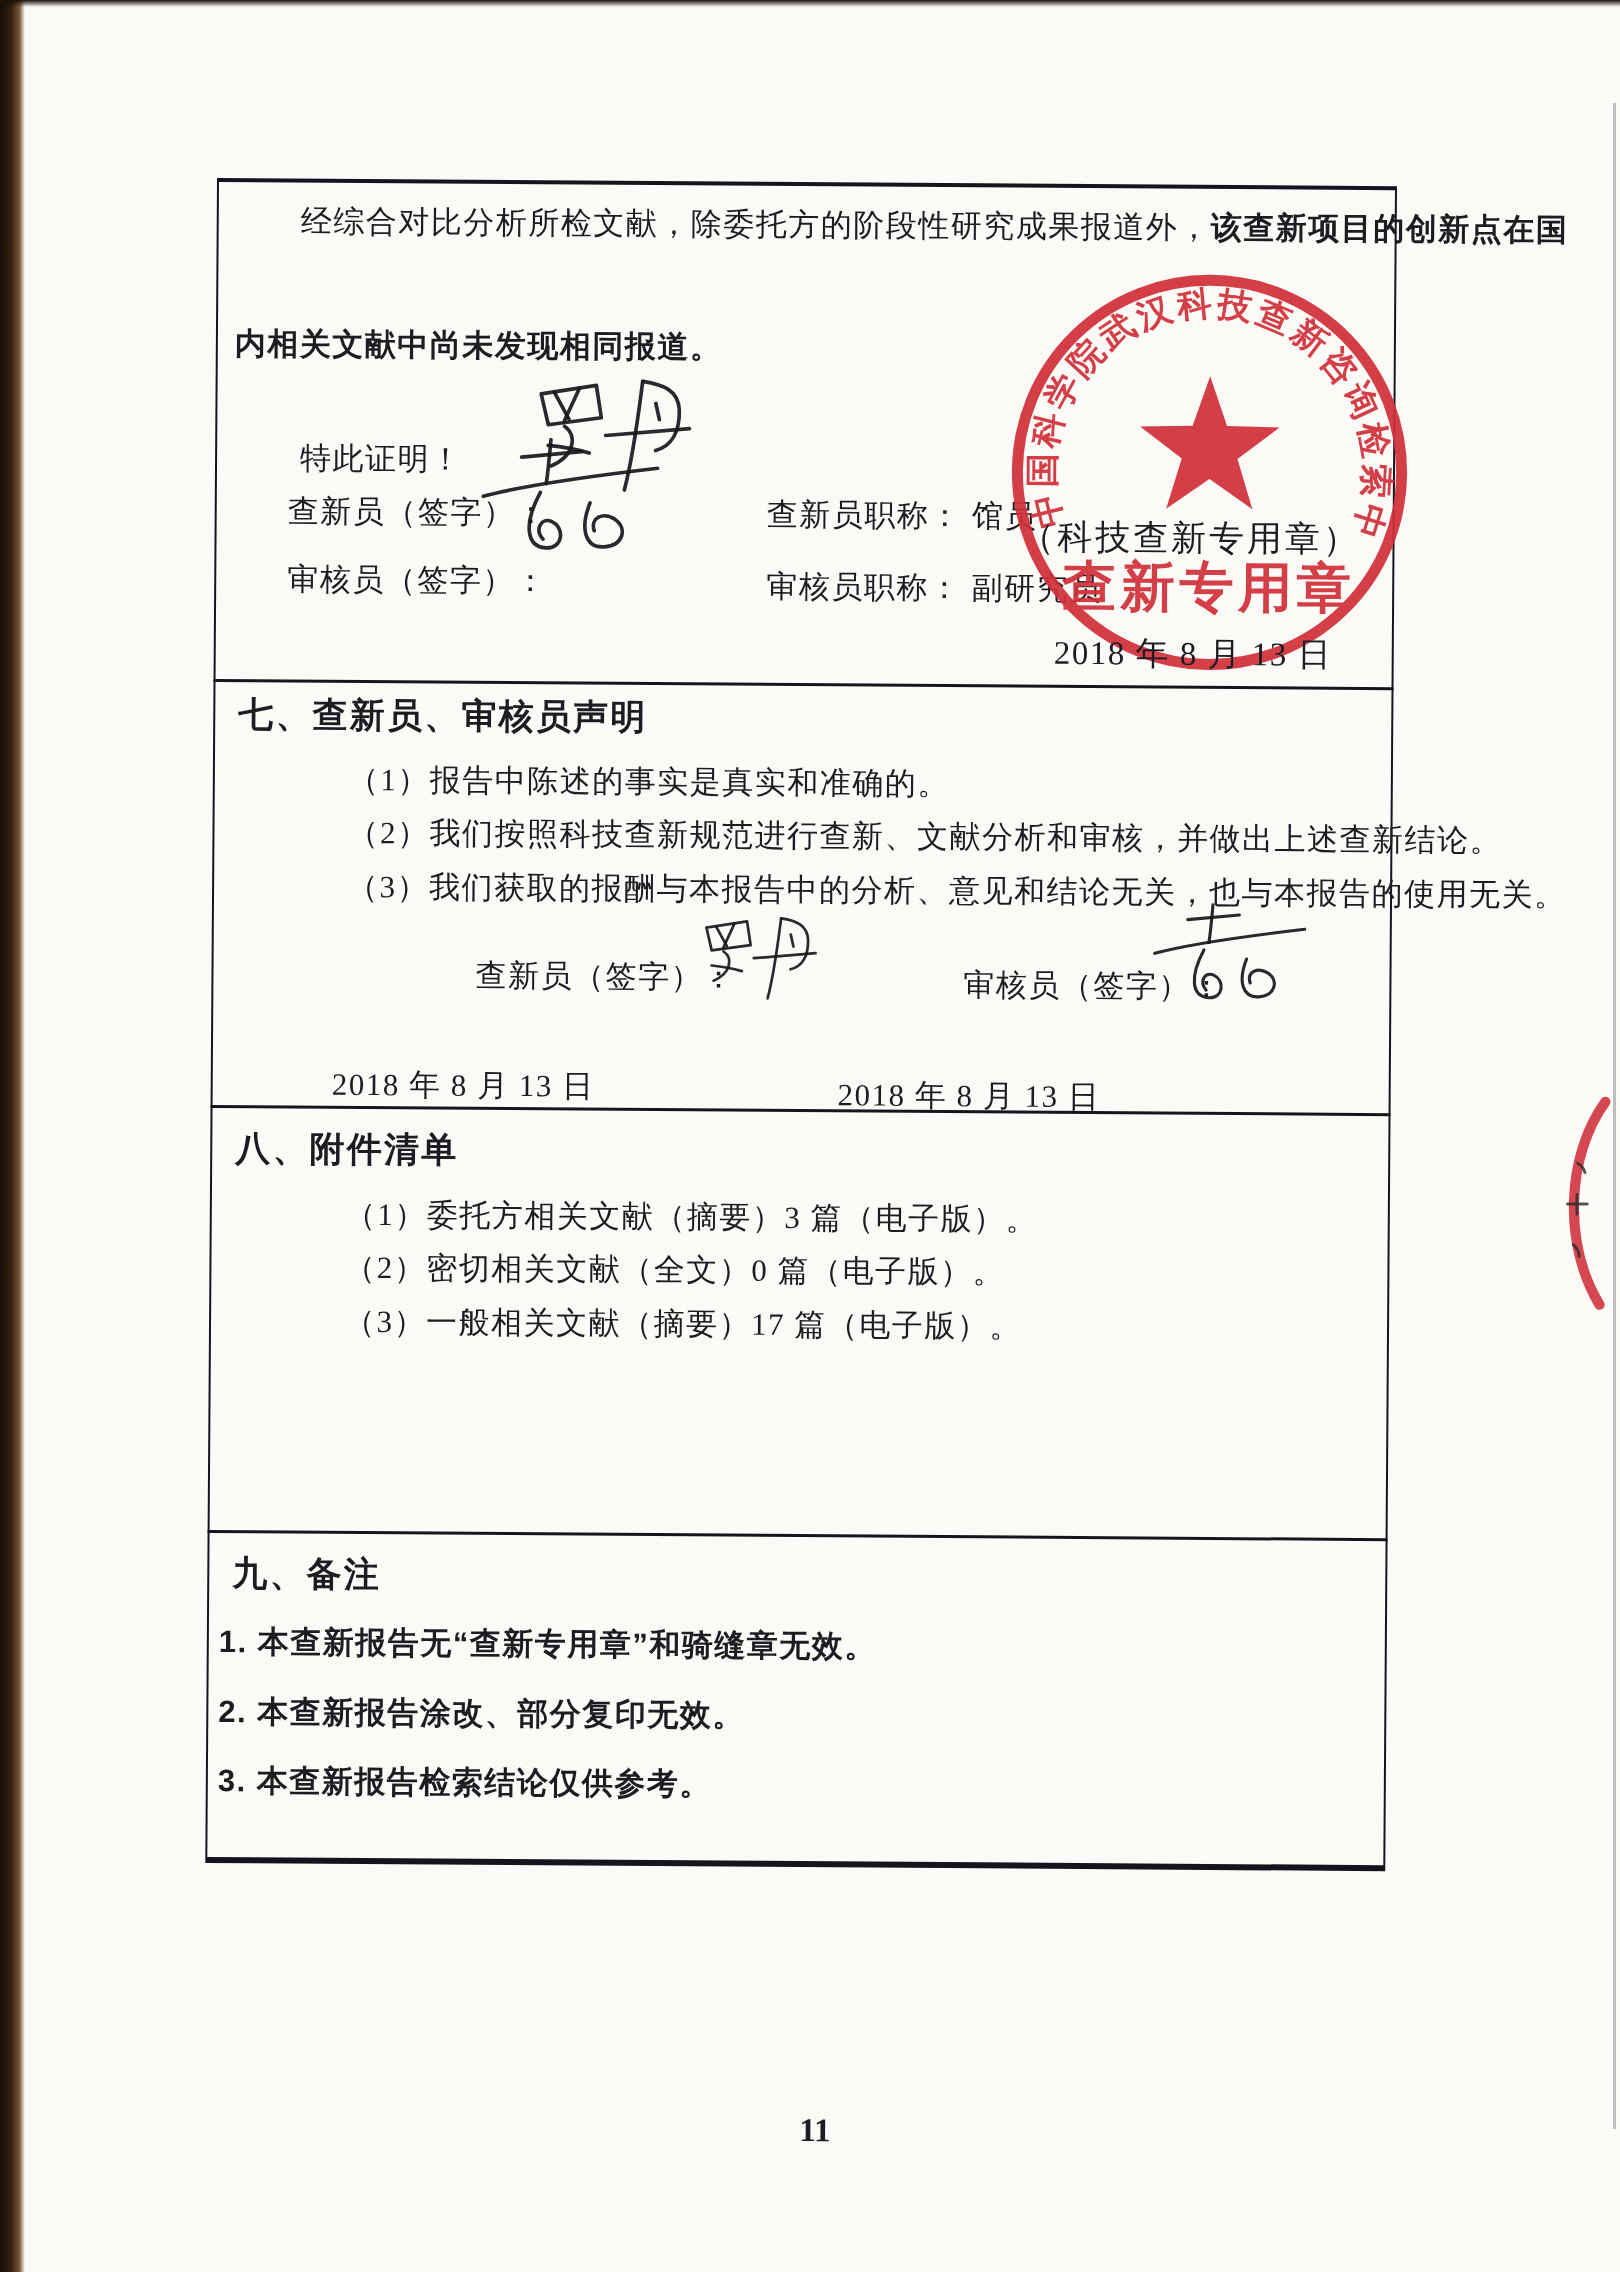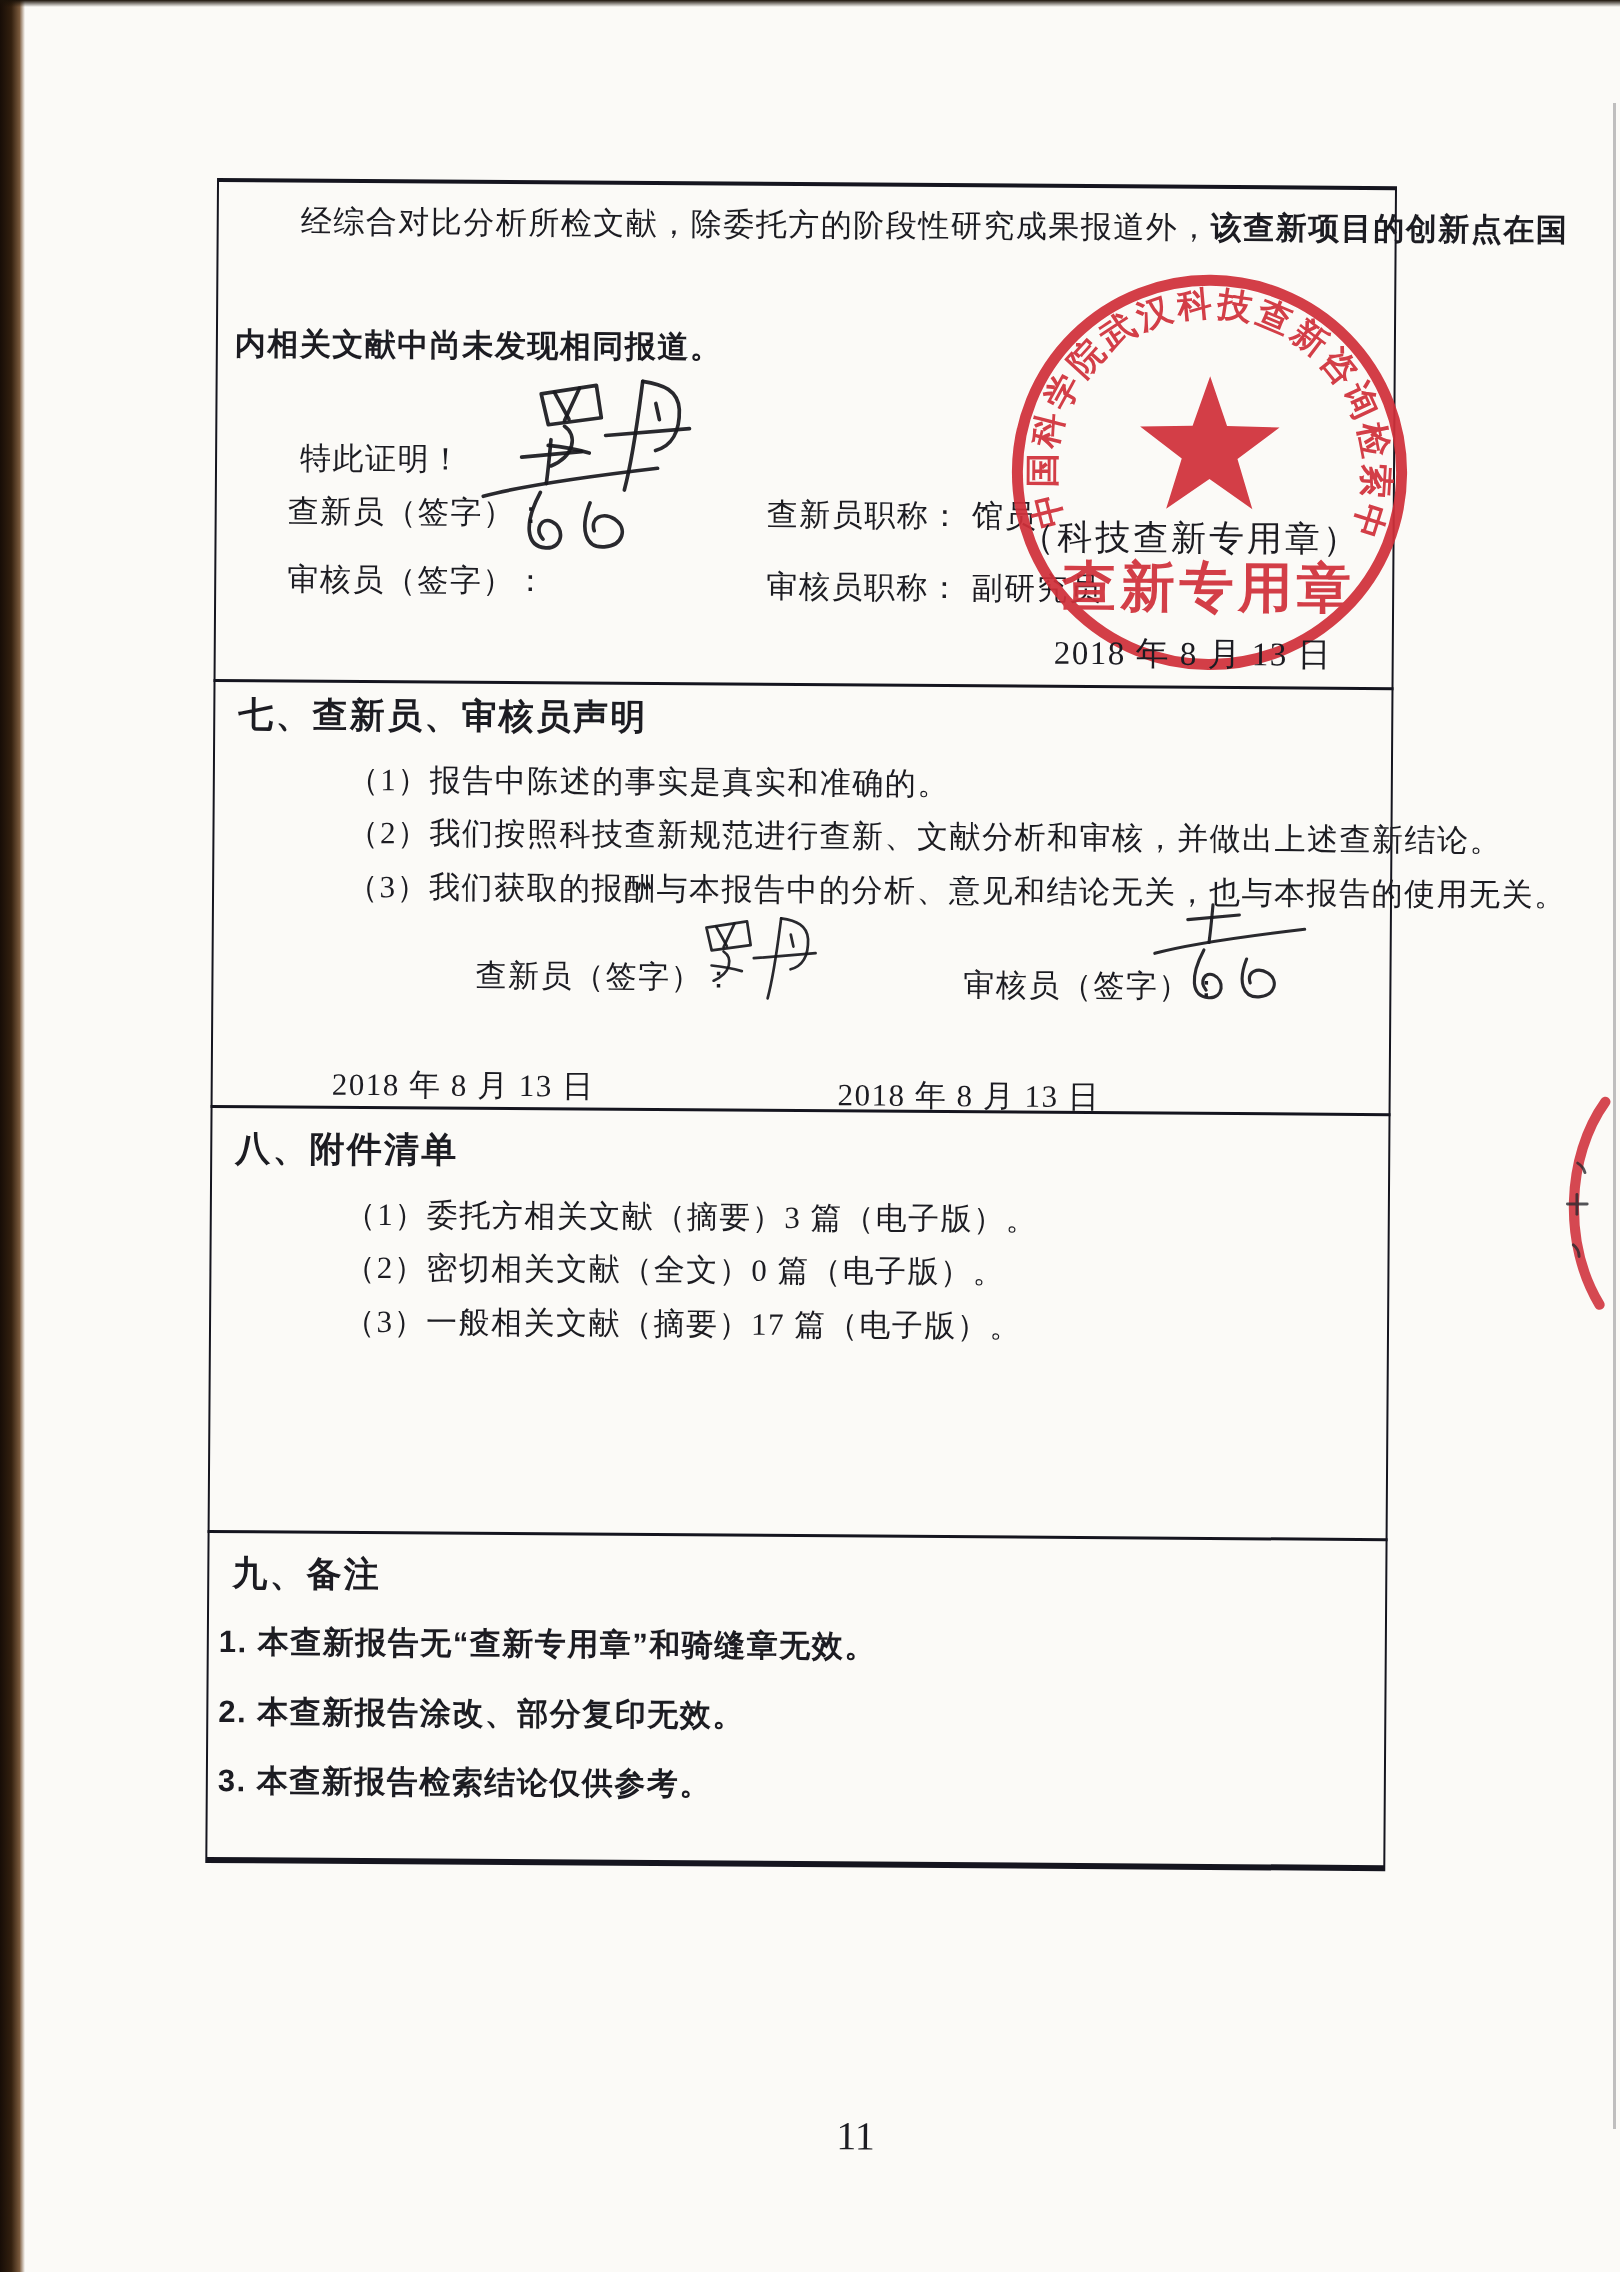--- a/index.html
+++ b/index.html
@@ -118,21 +118,21 @@
     <div class="abs title-t sans" style="left:242px;top:1125px;">八、附件清单</div>
     <div class="abs body-t" style="left:352px;top:1193px;">（1）委托方相关文献（摘要）3 篇（电子版）。</div>
     <div class="abs body-t" style="left:352px;top:1246px;">（2）密切相关文献（全文）0 篇（电子版）。</div>
     <div class="abs body-t" style="left:352px;top:1300px;">（3）一般相关文献（摘要）17 篇（电子版）。</div>
 
     <div class="abs title-t sans" style="left:242px;top:1550px;">九、备注</div>
     <div class="abs body-t sans b" style="left:229px;top:1621px;">1. 本查新报告无“查新专用章”和骑缝章无效。</div>
     <div class="abs body-t sans b" style="left:229px;top:1691px;">2. 本查新报告涂改、部分复印无效。</div>
     <div class="abs body-t sans b" style="left:229px;top:1760px;">3. 本查新报告检索结论仅供参考。</div>
 
-    <div class="abs" style="left:850px;top:2108px;font-size:40px;font-weight:normal;">11</div>
+    <div class="abs" style="left:813px;top:2108px;font-size:33px;font-weight:bold;">11</div>
   </div>
 
   <svg class="abs" style="left:1547px;top:1094px;z-index:8;" width="73" height="220" viewBox="0 0 100 300">
     <path d="M 80 10 C 26 85 22 205 72 288" fill="none" stroke="#cf2f3a" stroke-width="14" stroke-linecap="round" opacity="0.88"></path>
     <g stroke="#2a2a30" stroke-width="4" fill="none" stroke-linecap="round" opacity="0.8">
       <path d="M42,94 q8,5 10,13"></path>
       <path d="M28,150 h27"></path>
         <path d="M41,137 v27"></path>
       <path d="M36,206 q8,6 8,16"></path>
     </g>

